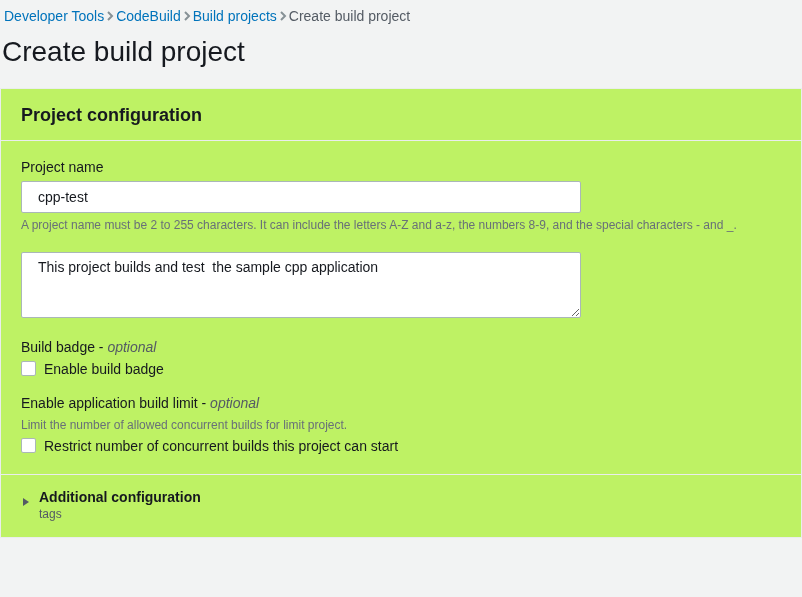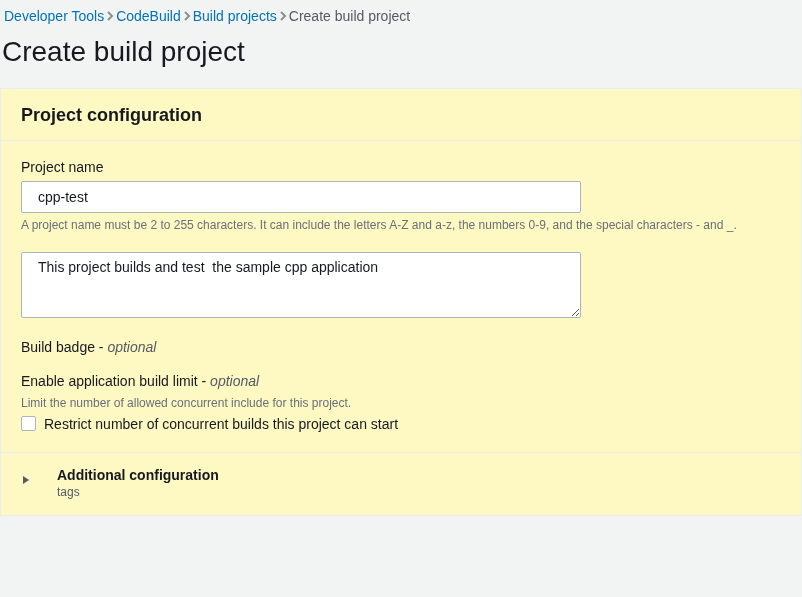--- a/index.html
+++ b/index.html
@@ -28,21 +28,21 @@
   .breadcrumb .current {
     color: #545b64;
   }
   h1.page-title {
     font-size: 28px;
     font-weight: 400;
     padding: 4px 4px 20px 2px;
     color: #16191f;
   }
   .panel {
-    background: #fef9c3;
+    background: #bef264;
     border: 1px solid #eaeded;
     box-shadow: 0 1px 1px rgba(0,0,0,0.05);
     margin-bottom: 0;
   }
   .panel-header {
     padding: 16px 20px 14px 20px;
     border-bottom: 1px solid #eaeded;
   }
   .panel-header h2 {
     font-size: 18px;
@@ -101,21 +101,21 @@
     font-size: 14px;
     color: #16191f;
   }
   .panel-footer {
     padding: 14px 20px 16px 20px;
     border-top: 1px solid #eaeded;
   }
   .expando {
     display: flex;
     align-items: flex-start;
-    gap: 26px;
+    gap: 8px;
     cursor: pointer;
   }
   .expando .tri {
     margin-top: 5px;
     flex-shrink: 0;
   }
   .expando-title {
     font-size: 14px;
     font-weight: 700;
     color: #16191f;
@@ -158,38 +158,42 @@
 <div class="panel">
   <div class="panel-header">
     <h2>Project configuration</h2>
   </div>
 
   <div class="panel-body">
 
     <div class="form-group">
       <label class="form-label">Project name</label>
       <input type="text" class="text-input" value="cpp-test" style="">
-      <div class="help-text">A project name must be 2 to 255 characters. It can include the letters A-Z and a-z, the numbers 0-9, and the special characters - and _.</div>
+      <div class="help-text">A project name must be 2 to 255 characters. It can include the letters A-Z and a-z, the numbers 8-9, and the special characters - and _.</div>
     </div>
 
     <div class="form-group">
       <textarea class="textarea" style="">This project builds and test  the sample cpp application</textarea>
     </div>
 
     <div class="form-group">
       <label class="form-label">
         <span>Build badge - </span><span class="optional">optional</span>
       </label>
+      <div class="checkbox-row">
+        <input type="checkbox" class="checkbox" style="">
+        <span class="checkbox-label">Enable build badge</span>
+      </div>
     </div>
 
     <div class="form-group" style="margin-bottom:0">
       <label class="form-label">
         <span>Enable application build limit - </span><span class="optional">optional</span>
       </label>
-      <div class="help-text" style="margin-top:0;margin-bottom:4px">Limit the number of allowed concurrent include for this project.</div>
+      <div class="help-text" style="margin-top:0;margin-bottom:4px">Limit the number of allowed concurrent builds for limit project.</div>
       <div class="checkbox-row">
         <input type="checkbox" class="checkbox" style="">
         <span class="checkbox-label">Restrict number of concurrent builds this project can start</span>
       </div>
     </div>
 
   </div>
 
   <div class="panel-footer">
     <div class="expando">

